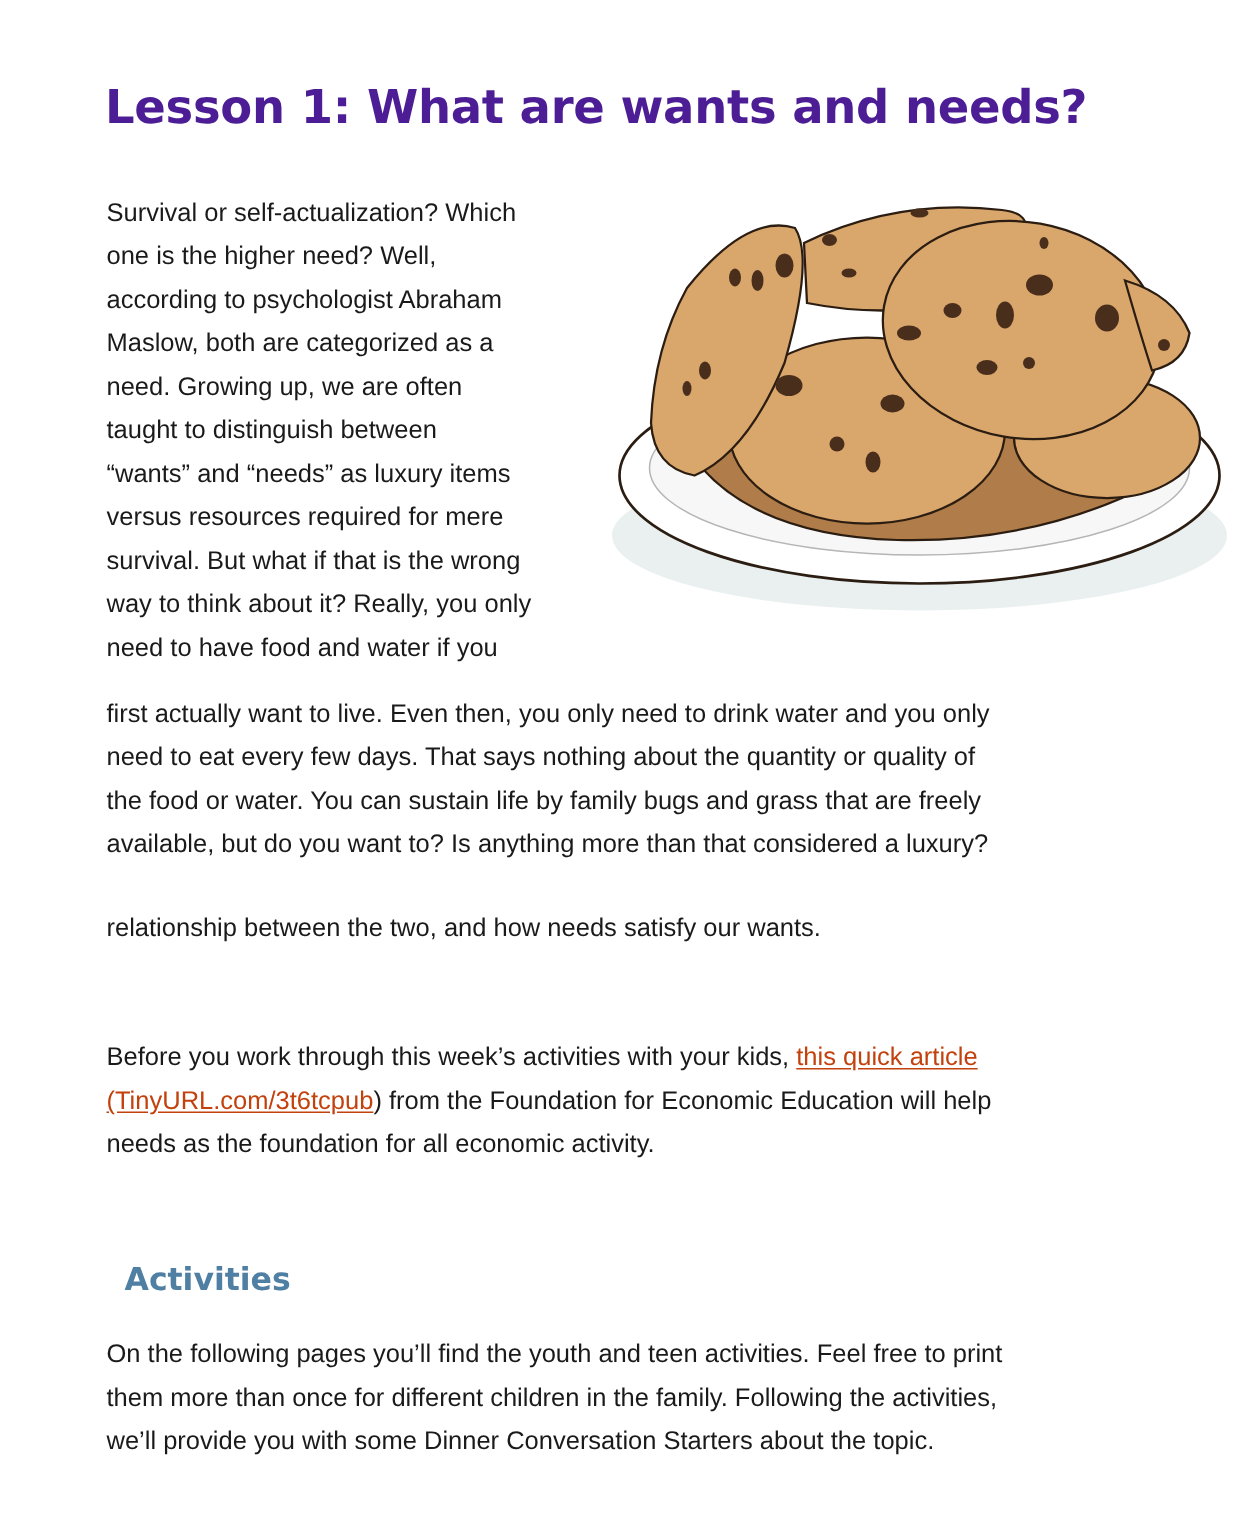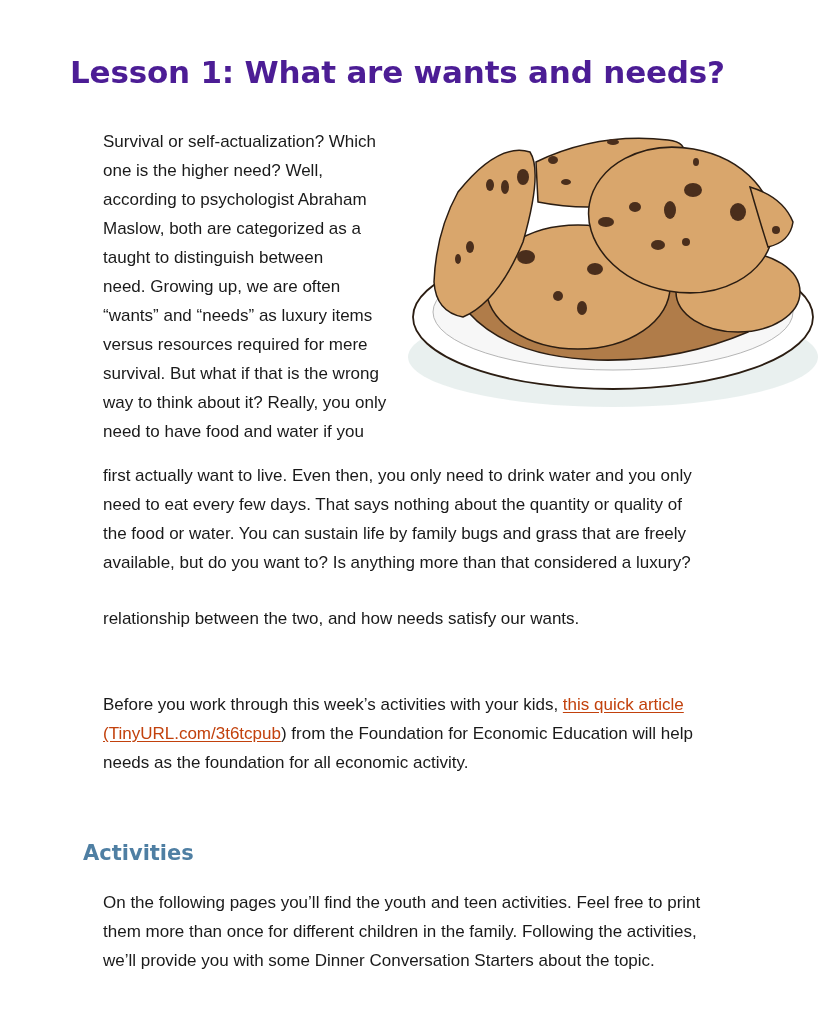--- a/index.html
+++ b/index.html
@@ -33,21 +33,20 @@
     }
     .intro-narrow {
       position: absolute;
       left: 71px;
       top: 127px;
       width: 330px;
     }
     .intro-narrow .line, .intro-wide .line, .para .line {
       display: block;
       white-space: nowrap;
-      margin-left: 32px;
     }
     .intro-wide {
       position: absolute;
       left: 71px;
       top: 461px;
       width: 690px;
     }
     .para {
       position: absolute;
       left: 71px;
@@ -83,22 +82,22 @@
 </head>
 <body>
 
 <h1 class="page-title">Lesson 1: What are wants and needs?</h1>
 
 <div class="body-text intro-narrow">
   <span class="line">Survival or self-actualization? Which</span>
   <span class="line">one is the higher need? Well,</span>
   <span class="line">according to psychologist Abraham</span>
   <span class="line">Maslow, both are categorized as a</span>
+  <span class="line">need. Growing up, we are often</span>
   <span class="line">taught to distinguish between</span>
-  <span class="line">need. Growing up, we are often</span>
   <span class="line">“wants” and “needs” as luxury items</span>
   <span class="line">versus resources required for mere</span>
   <span class="line">survival. But what if that is the wrong</span>
   <span class="line">way to think about it? Really, you only</span>
   <span class="line">need to have food and water if you</span>
 </div>
 
 <div class="cookie-illustration">
   <svg width="424" height="304" viewBox="0 0 424 304">
 

